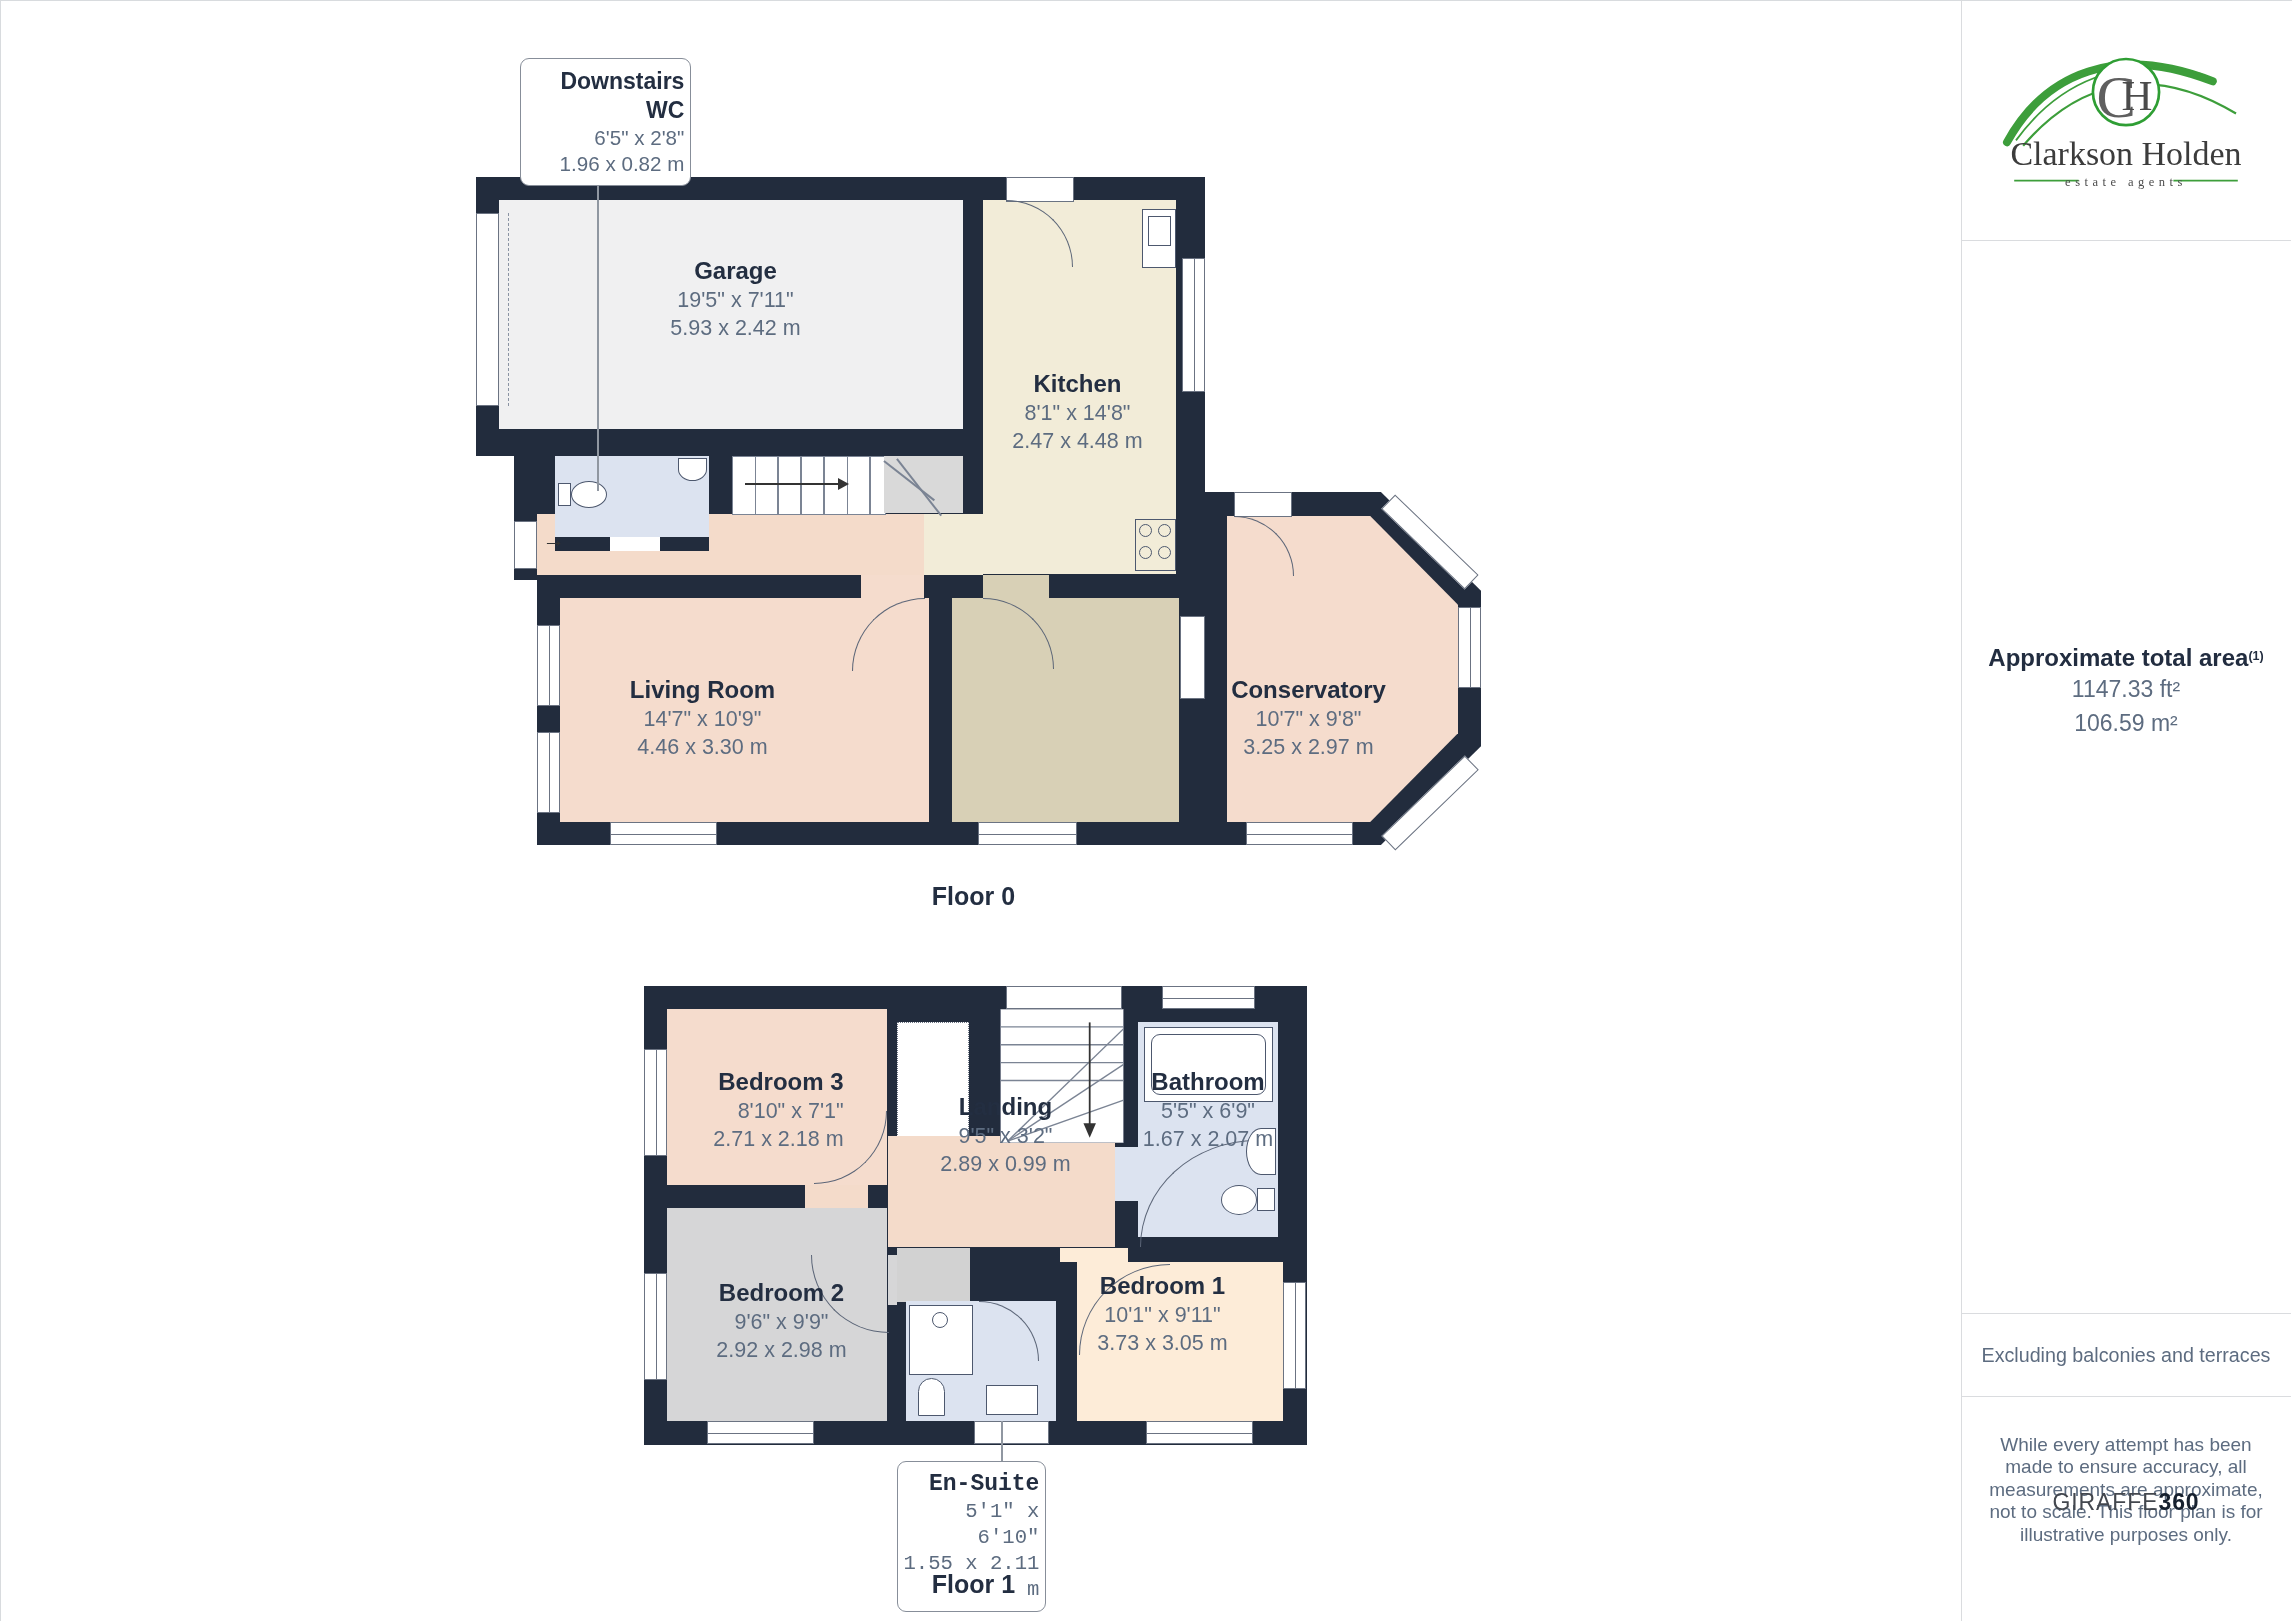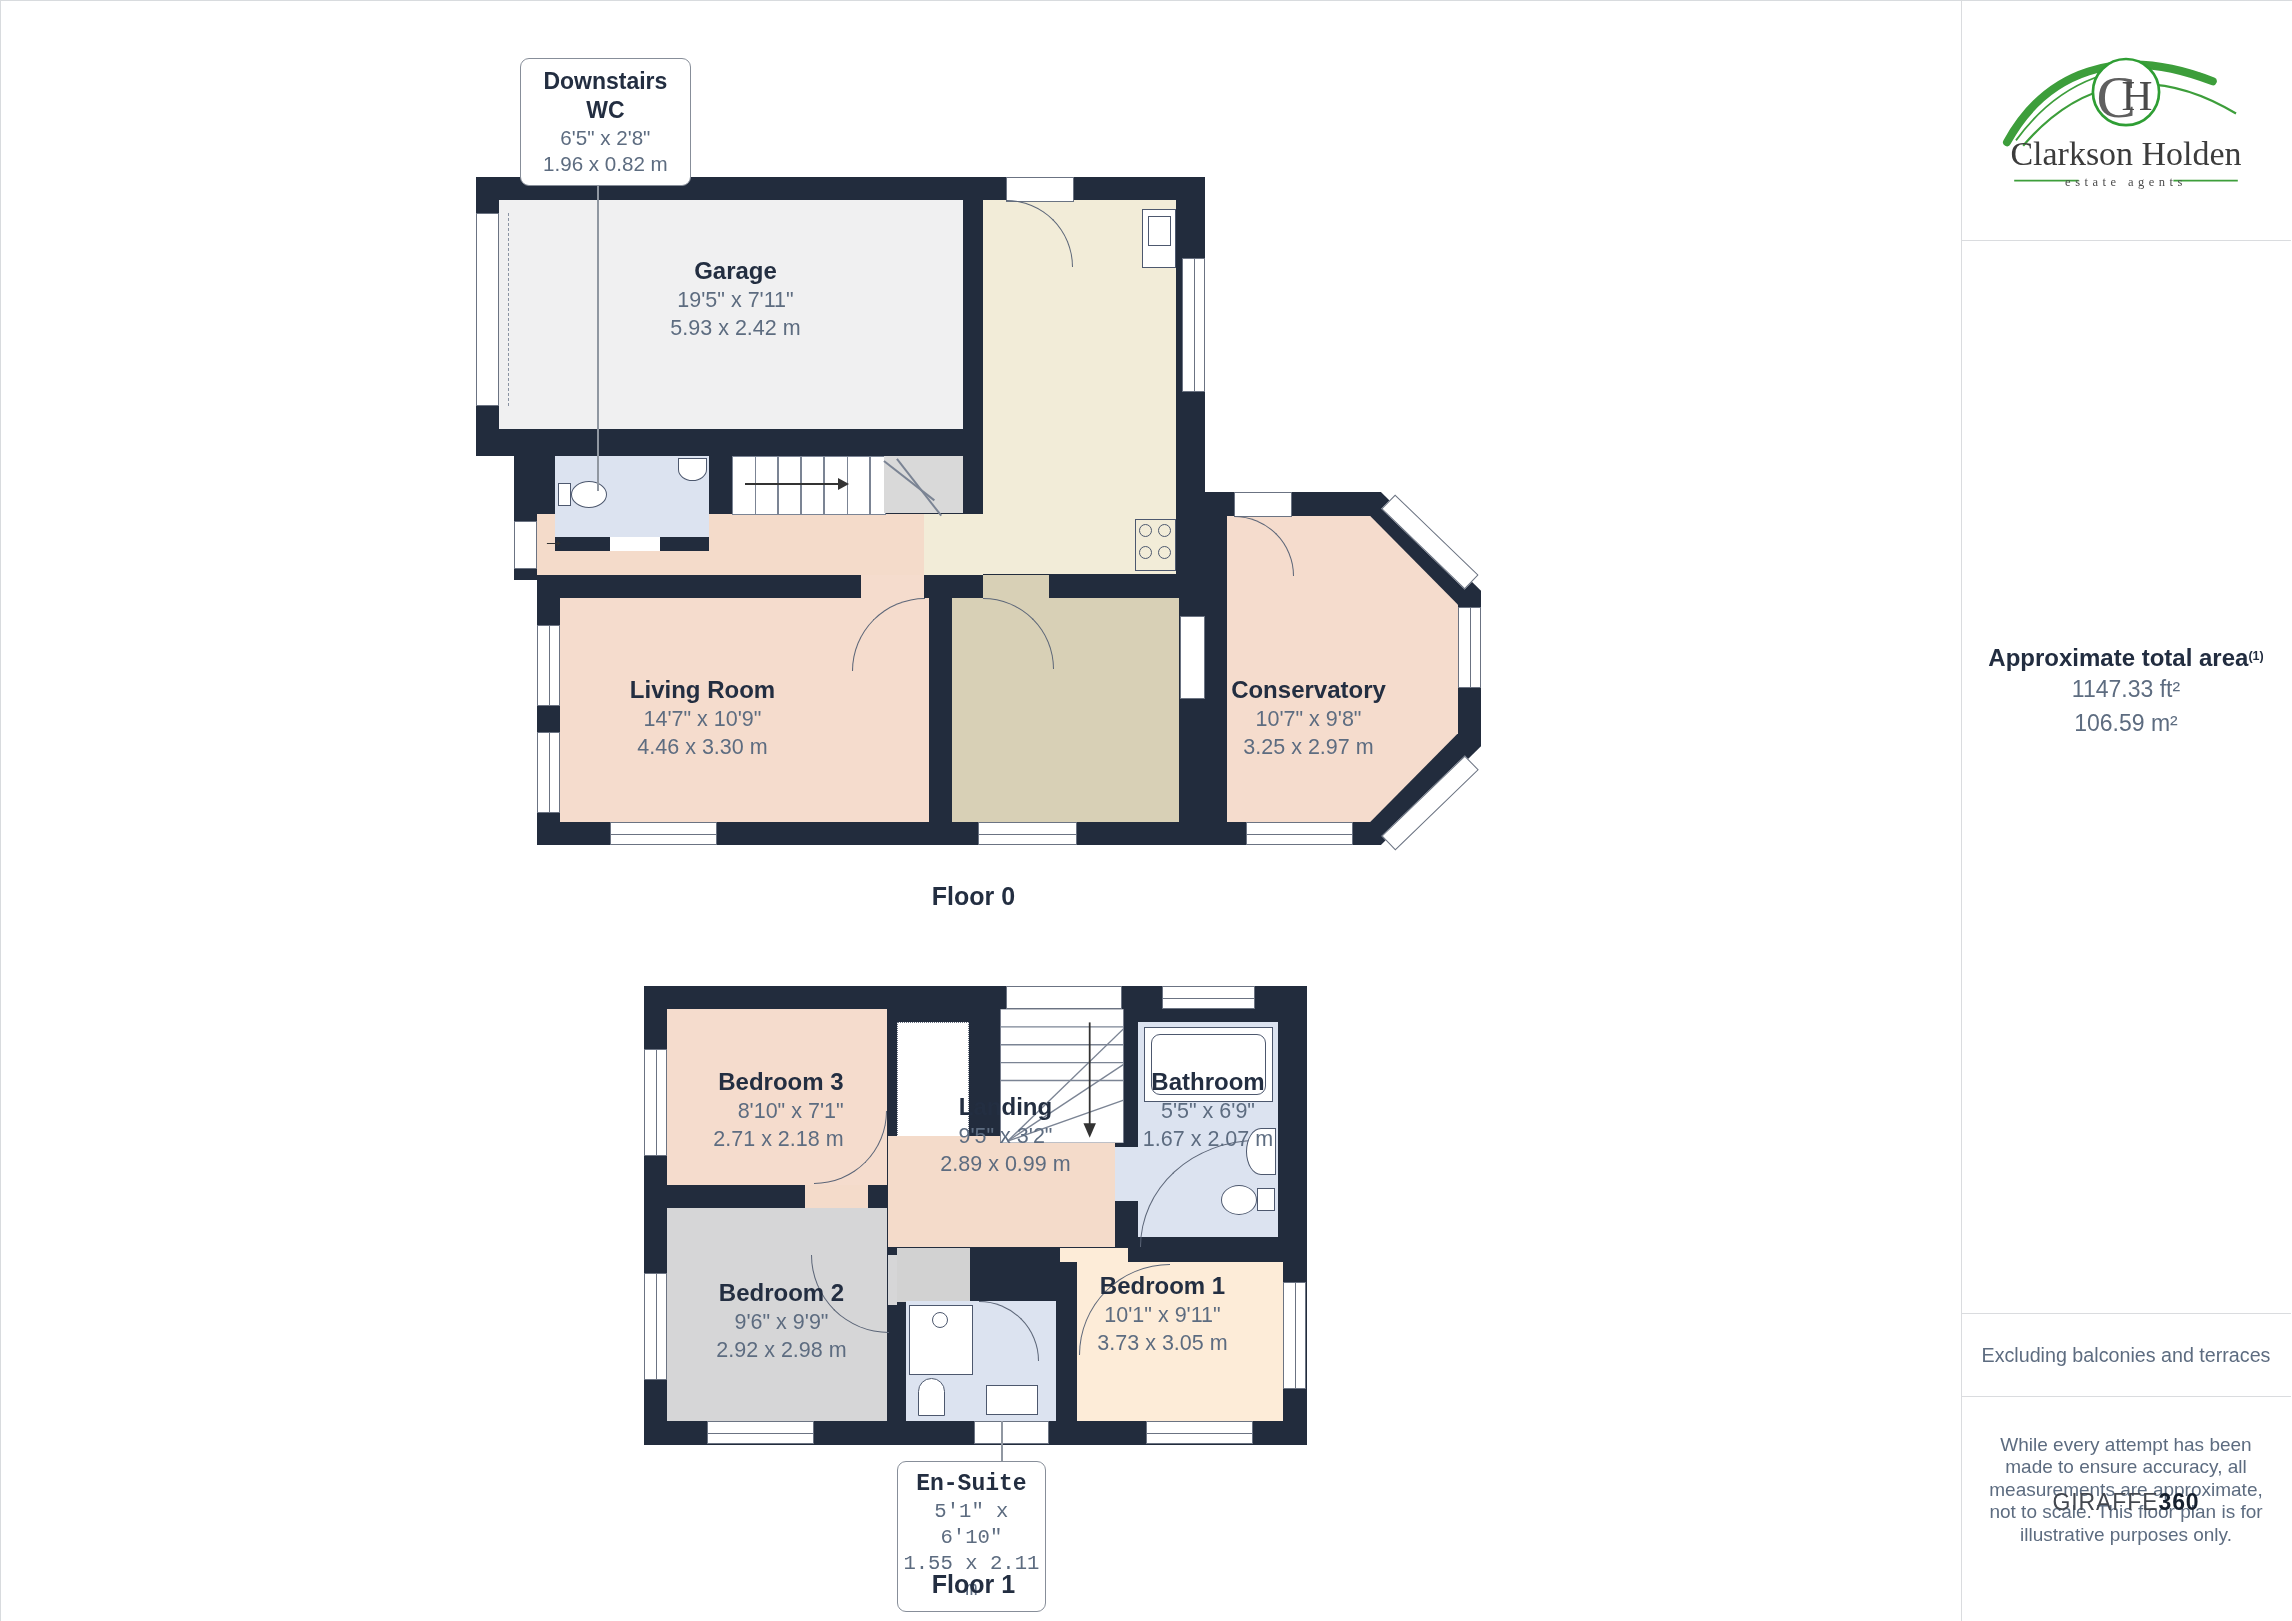--- a/index.html
+++ b/index.html
@@ -20,21 +20,21 @@
   .arc-tr{border-top-width:1.8px;border-right-width:1.8px;border-top-right-radius:100%;}
   .arc-bl{border-bottom-width:1.8px;border-left-width:1.8px;border-bottom-left-radius:100%;}
   .arc-br{border-bottom-width:1.8px;border-right-width:1.8px;border-bottom-right-radius:100%;}
   .fix{position:absolute;background:#fff;border:1.3px solid #4d586e;box-sizing:border-box;}
   .room-label{position:absolute;text-align:center;pointer-events:none;}
   .room-name{font-weight:bold;font-size:24px;color:#232e41;line-height:30px;}
   .room-dims{font-size:21.5px;color:#5d6c80;line-height:28px;}
   .floor-label{position:absolute;width:179px;text-align:center;font-weight:bold;
                font-size:25px;color:#232e41;}
   .callout{position:absolute;background:#fff;border:1.8px solid #878e99;border-radius:9px;
-           text-align:center;padding:8px 5.4px;}
+           text-align:right;padding:8px 5.4px;}
   .callout .room-name{font-size:23px;line-height:29px;}
   .callout .room-dims{font-size:20.6px;line-height:26px;}
   .leader{position:absolute;width:1.8px;background:#9097a1;}
   .stairs0{position:absolute;background:#fff;border:0.9px solid #7b8494;
            background-image:repeating-linear-gradient(90deg,transparent 0 21.5px,#7b8494 21.5px 23px);}
   .diag{position:absolute;height:1.8px;background:#7b8494;transform-origin:left center;}
   
   .divider-v{position:absolute;width:0.9px;background:#dadcdf;}
   .divider-h{position:absolute;height:0.9px;background:#dadcdf;}
   .area-block{position:absolute;text-align:center;}
@@ -110,20 +110,25 @@
     <div class="fix" style="left:663px;top:347px;width:13.4px;height:13.4px;border-radius:50%;background:transparent;"></div>
     <div class="fix" style="left:682px;top:347px;width:13.4px;height:13.4px;border-radius:50%;background:transparent;"></div>
     <div class="fix" style="left:663px;top:369px;width:13.4px;height:13.4px;border-radius:50%;background:transparent;"></div>
     <div class="fix" style="left:682px;top:369px;width:13.4px;height:13.4px;border-radius:50%;background:transparent;"></div>
 
     <div class="room-label" style="left:143px;top:79px;width:233px;">
       <div class="room-name">Garage</div>
       <div class="room-dims">19'5" x 7'11"</div>
       <div class="room-dims">5.93 x 2.42 m</div>
     </div>
+    <div class="room-label" style="left:494px;top:192px;width:215px;">
+      <div class="room-name">Kitchen</div>
+      <div class="room-dims">8'1" x 14'8"</div>
+      <div class="room-dims">2.47 x 4.48 m</div>
+    </div>
     <div class="room-label" style="left:110px;top:498px;width:233px;">
       <div class="room-name">Living Room</div>
       <div class="room-dims">14'7" x 10'9"</div>
       <div class="room-dims">4.46 x 3.30 m</div>
     </div>
     <div class="room-label" style="left:716px;top:498px;width:233px;">
       <div class="room-name">Conservatory</div>
       <div class="room-dims">10'7" x 9'8"</div>
       <div class="room-dims">3.25 x 2.97 m</div>
     </div>

